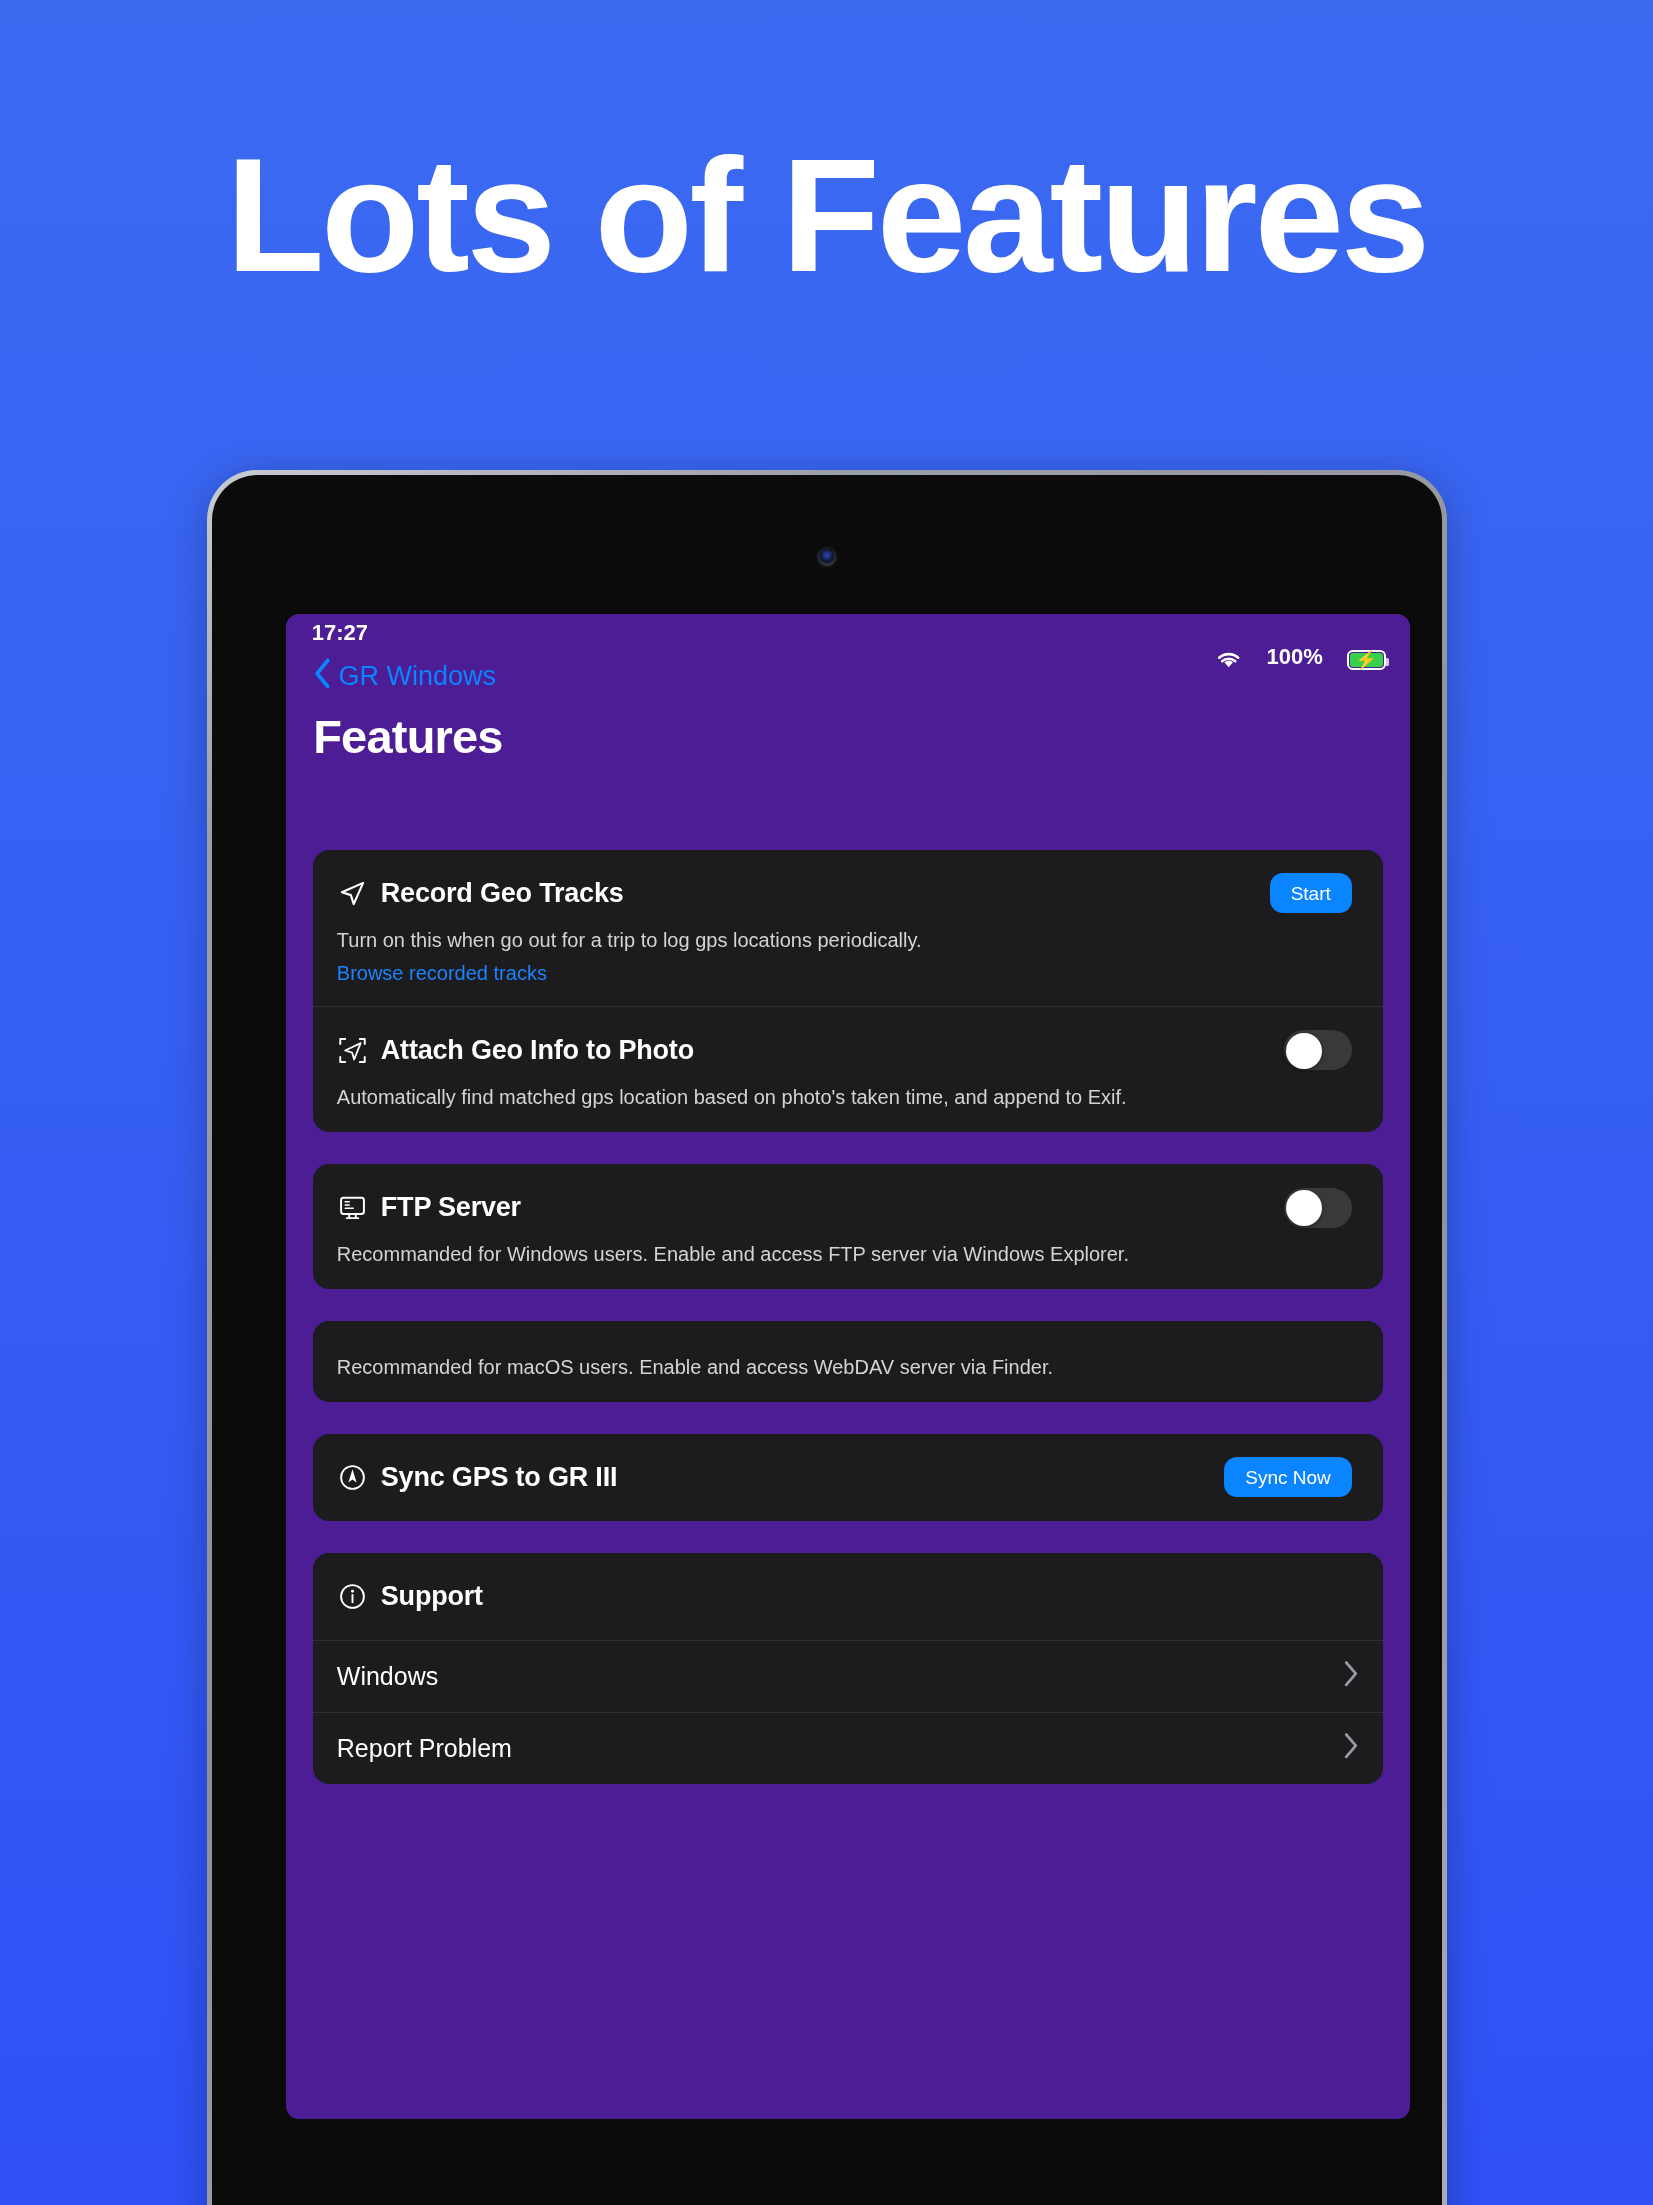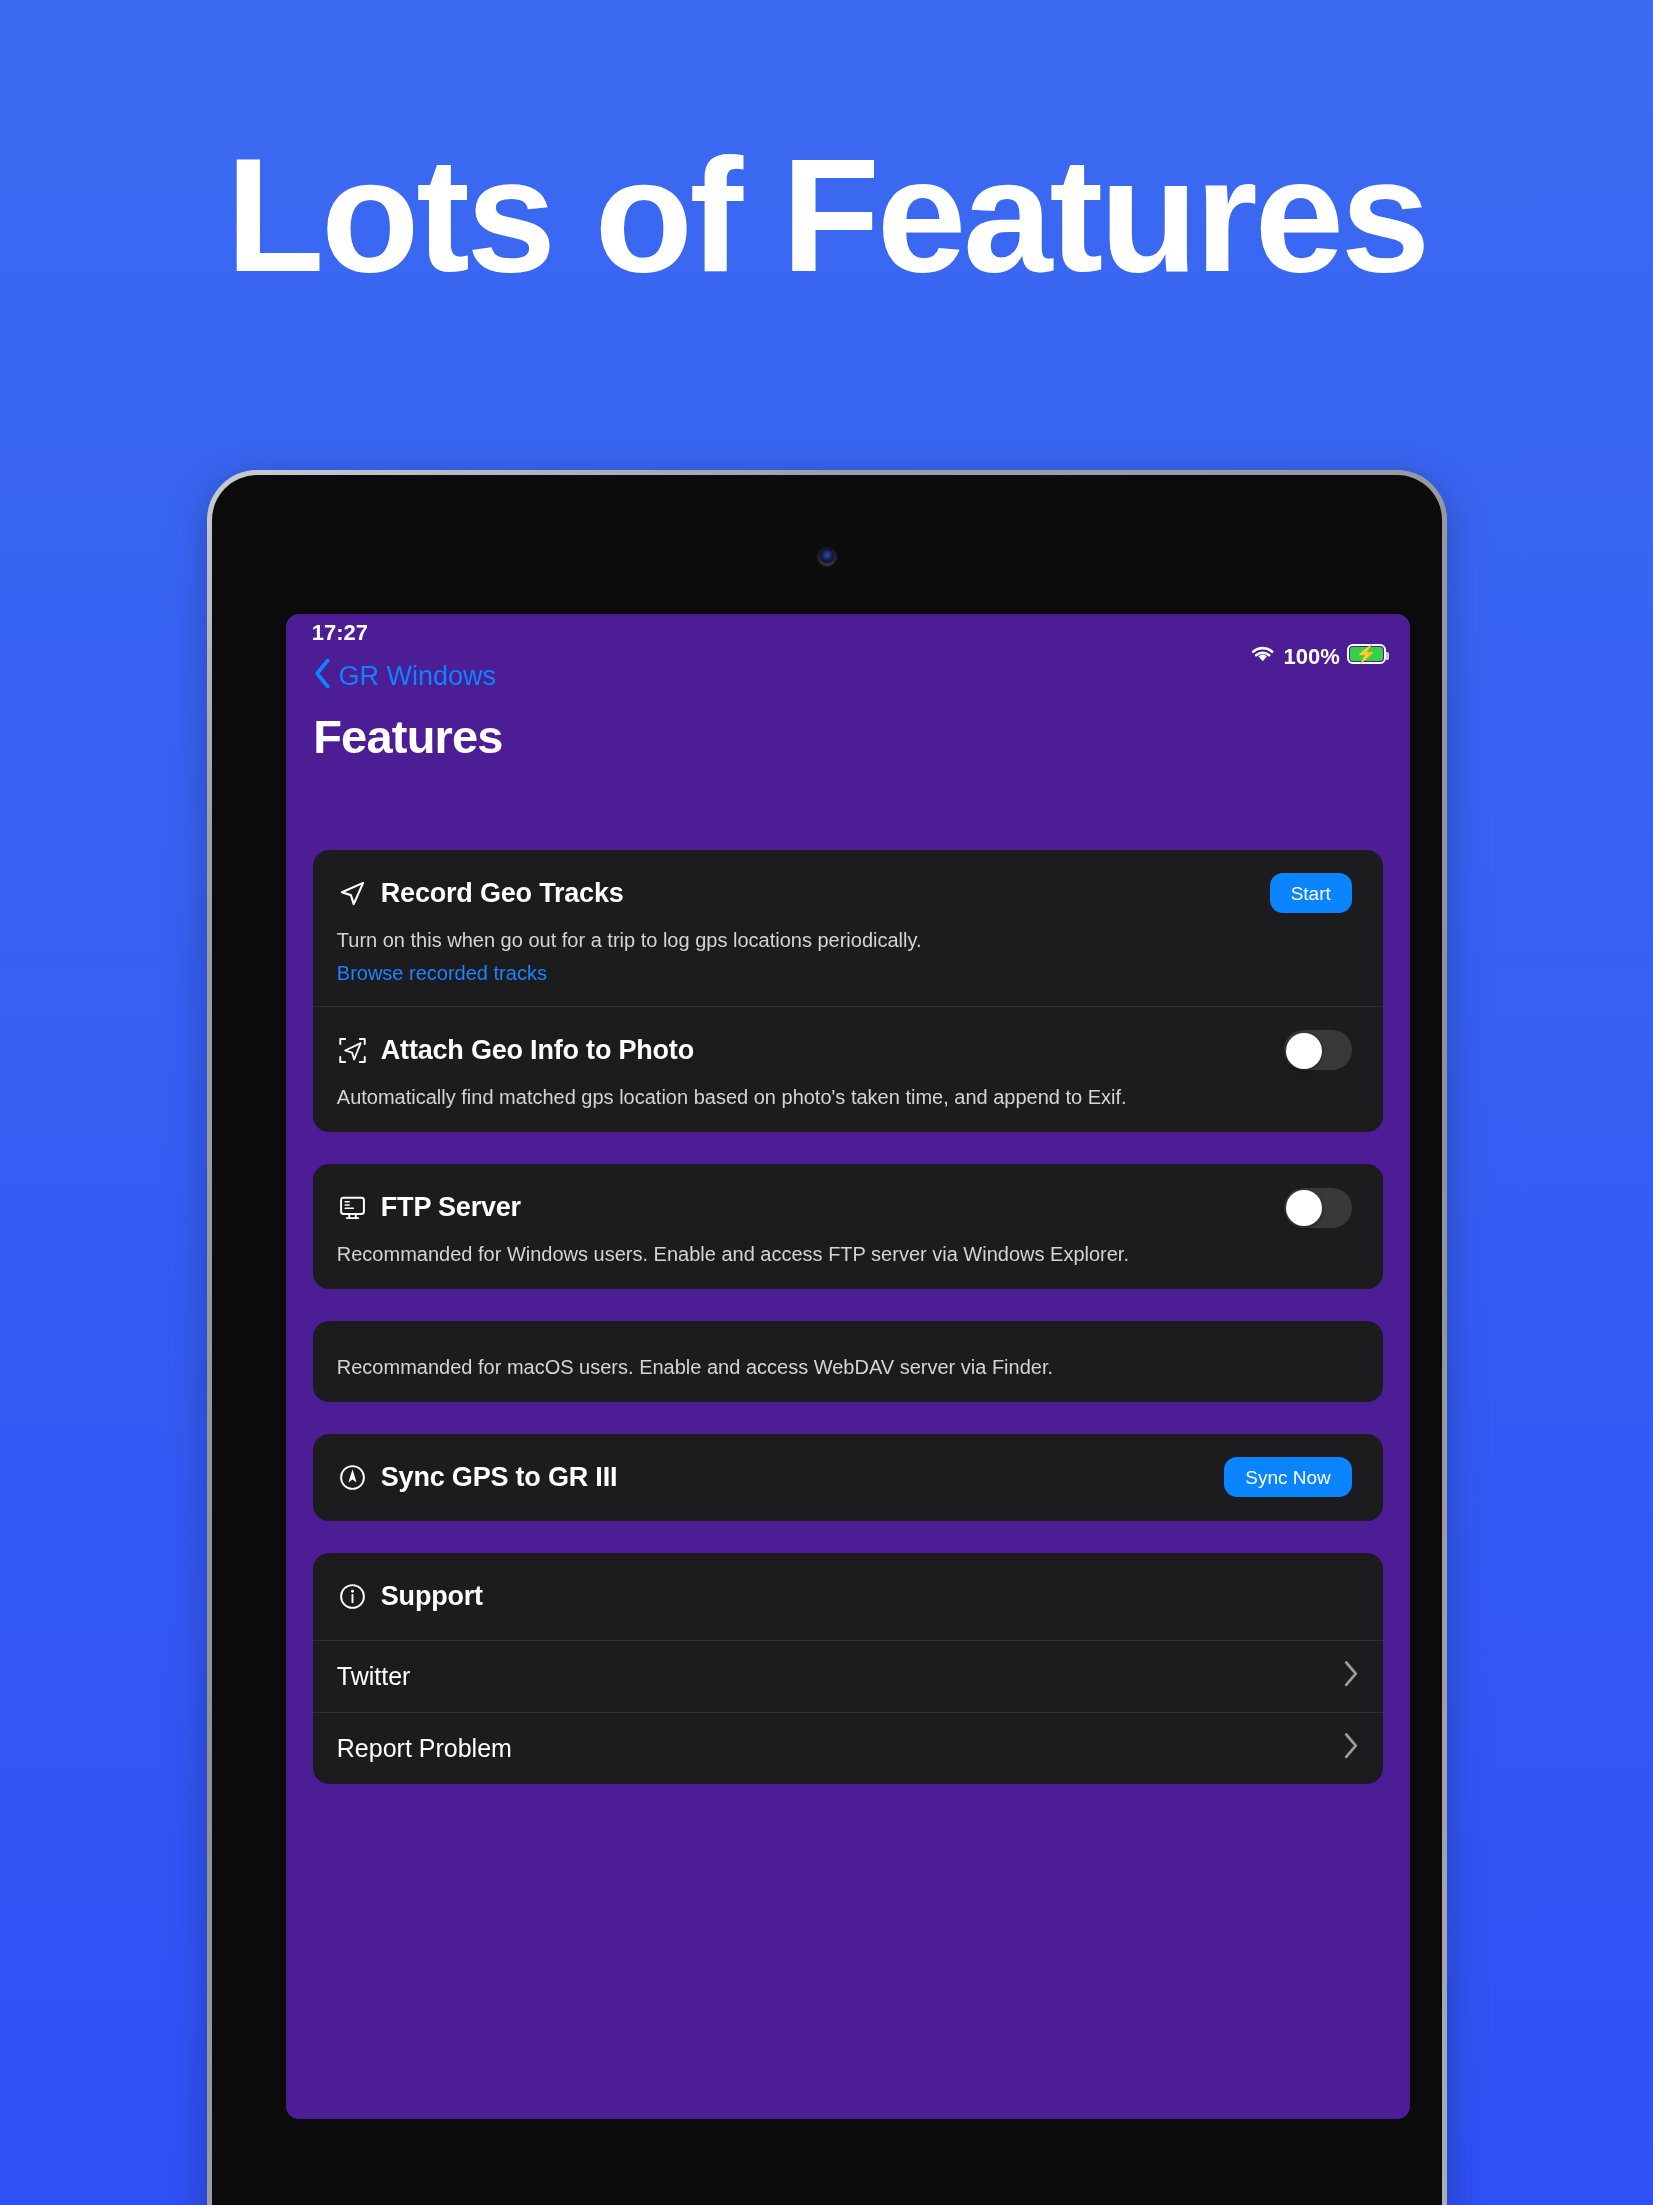--- a/index.html
+++ b/index.html
@@ -56,21 +56,21 @@
     overflow:hidden;
   }
 
   
   #statusbar{
     height:39px; display:flex; align-items:center;
     padding:0 24px 0 26px; color:#fff;
     font-size:22px; font-weight:700;
   }
   #statusbar .spacer{flex:1;}
-  #statusbar .right{display:flex;align-items:flex-start;gap:7px;margin-top:48px;}
+  #statusbar .right{display:flex;align-items:flex-end;gap:24px;margin-top:48px;}
   .wifi-icon{display:block;}
   .battery{
     position:relative; width:39px; height:20px;
     border:2px solid #ffffff; border-radius:5.7px;
     background:transparent;
   }
   .battery .cap{
     position:absolute; right:-5.7px; top:5.7px; width:3.2px; height:8px;
     background:rgba(255,255,255,.75); border-radius:0 1.6px 1.6px 0;
   }
@@ -280,21 +280,21 @@
                   <circle cx="19" cy="19" r="14" stroke="#fff" stroke-width="2.3" fill="none"></circle>
                   <circle cx="19" cy="12.5" r="1.8" fill="#fff"></circle>
                   <path d="M19 17 V26" stroke="#fff" stroke-width="2.4" stroke-linecap="round"></path>
                 </svg>
               </span>
               <span class="row-title">Support</span>
             </div>
           </div>
 
           <div class="list-row">
-            <span class="label">Twitter</span>
+            <span class="label">Windows</span>
             <span class="chev">
               <svg width="16" height="27.4" viewBox="0 0 20 34">
                 <path d="M4 3 L16 17 L4 31" stroke="#9b9b9f" stroke-width="3.4" fill="none" stroke-linecap="round" stroke-linejoin="round"></path>
               </svg>
             </span>
           </div>
 
           <div class="list-row">
             <span class="label">Report Problem</span>
             <span class="chev">

